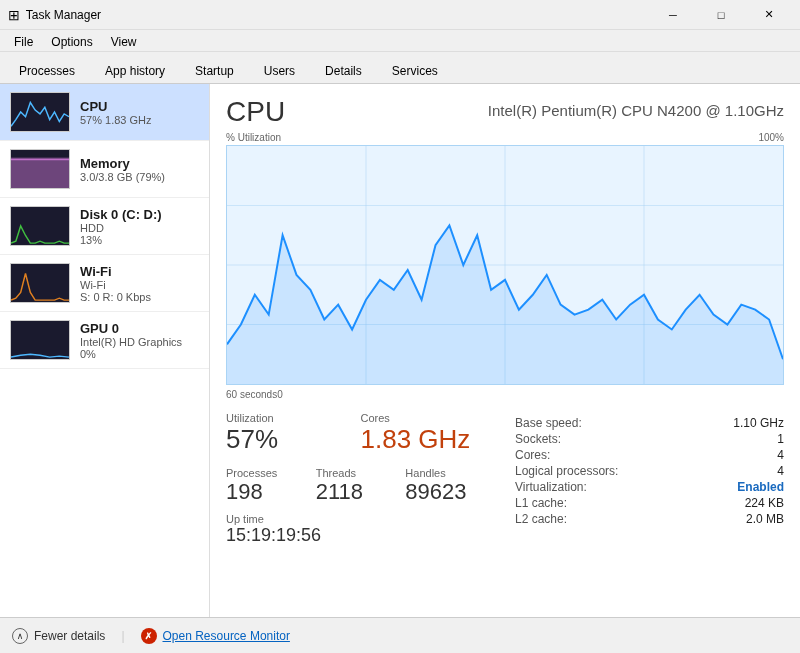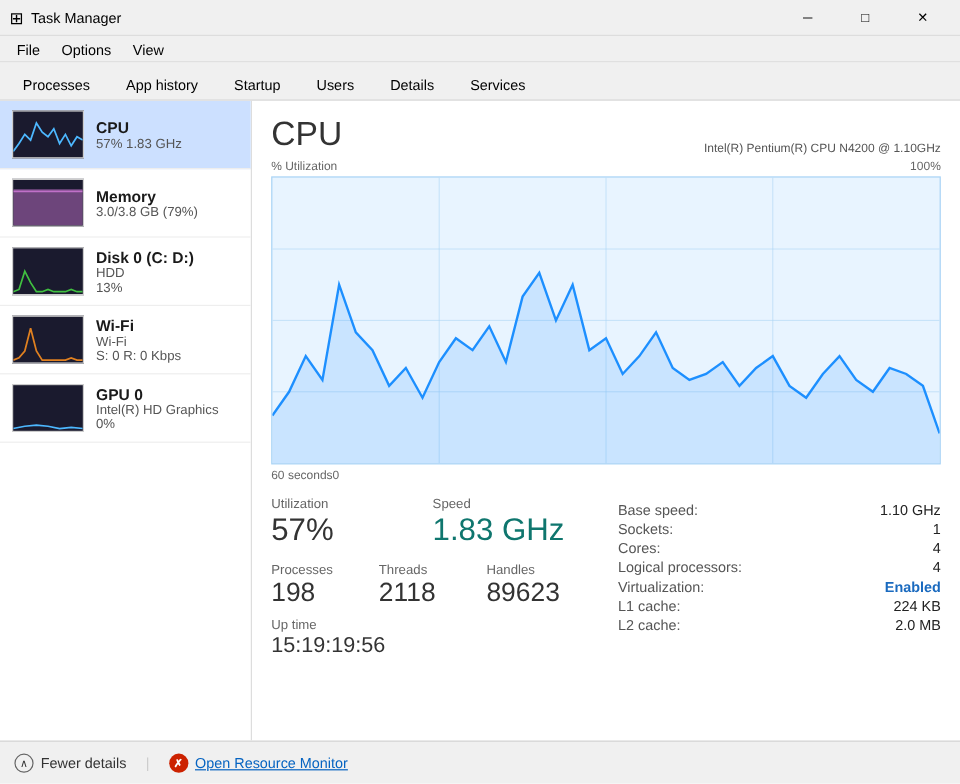--- a/index.html
+++ b/index.html
@@ -105,21 +105,21 @@
       overflow-y: auto;
       background: white;
     }
     .panel-header {
       display: flex;
       justify-content: space-between;
       align-items: flex-start;
       margin-bottom: 4px;
     }
     .panel-title { font-size: 28px; font-weight: 300; color: #333; }
-    .panel-subtitle { font-size: 10px; color: #555; text-align: right; margin-top: 23px; }
+    .panel-subtitle { font-size: 15px; color: #555; text-align: right; margin-top: 6px; }
 
     .chart-labels {
       display: flex;
       justify-content: space-between;
       font-size: 10px;
       color: #666;
       margin-bottom: 2px;
     }
 
     
@@ -160,21 +160,21 @@
     .detail-row { display: flex; justify-content: space-between; font-size: 12px; }
     .detail-key { color: #555; }
     .detail-val { color: #222; font-weight: 400; }
     .detail-val.bold { font-weight: 700; color: #1a6abf; }
 
     .uptime-label { font-size: 11px; color: #666; }
     .uptime-value { font-size: 18px; font-weight: 300; color: #333; }
 
     .speed-block { margin-bottom: 4px; }
     .speed-label { font-size: 11px; color: #666; }
-    .speed-value { font-size: 26px; font-weight: 300; color: #0f766e; }
+    .speed-value { font-size: 26px; font-weight: 300; color: #c2410c; }
 
     
     .bottom-bar {
       height: 36px;
       background: #f0f0f0;
       border-top: 1px solid #ccc;
       display: flex;
       align-items: center;
       padding: 0 12px;
       gap: 16px;
@@ -339,21 +339,21 @@
 
     <div style="display: flex; gap: 20px; justify-content: space-between;">
 
       <div style="flex: 1;">
         <div class="stats-row">
           <div class="stat-block">
             <div class="stat-label">Utilization</div>
             <div class="stat-value stat-value-large">57%</div>
           </div>
           <div class="stat-block speed-block">
-            <div class="stat-label speed-label">Speed</div>
+            <div class="stat-label speed-label">Cores</div>
             <div class="speed-value">1.83 GHz</div>
           </div>
         </div>
 
         <div class="stats-row">
           <div class="stat-block">
             <div class="stat-label">Processes</div>
             <div class="stat-value">198</div>
           </div>
           <div class="stat-block">

